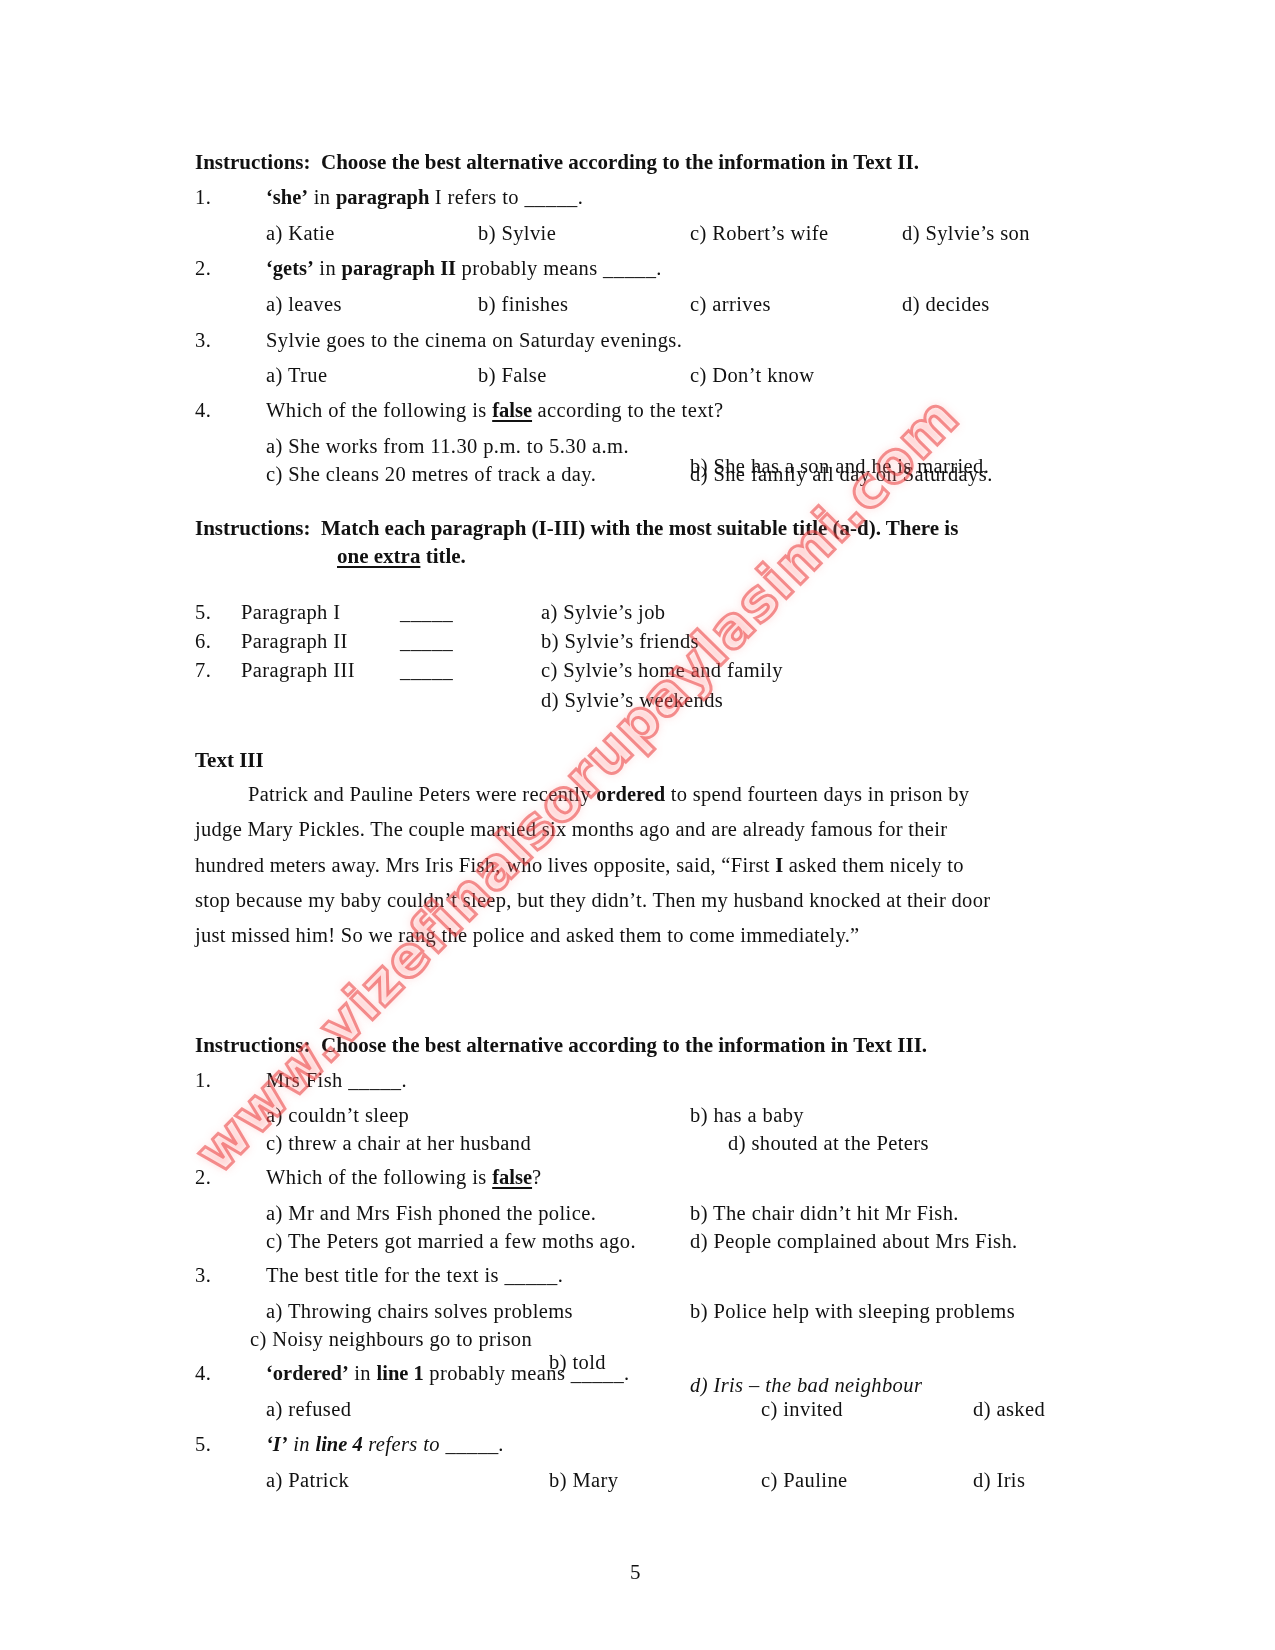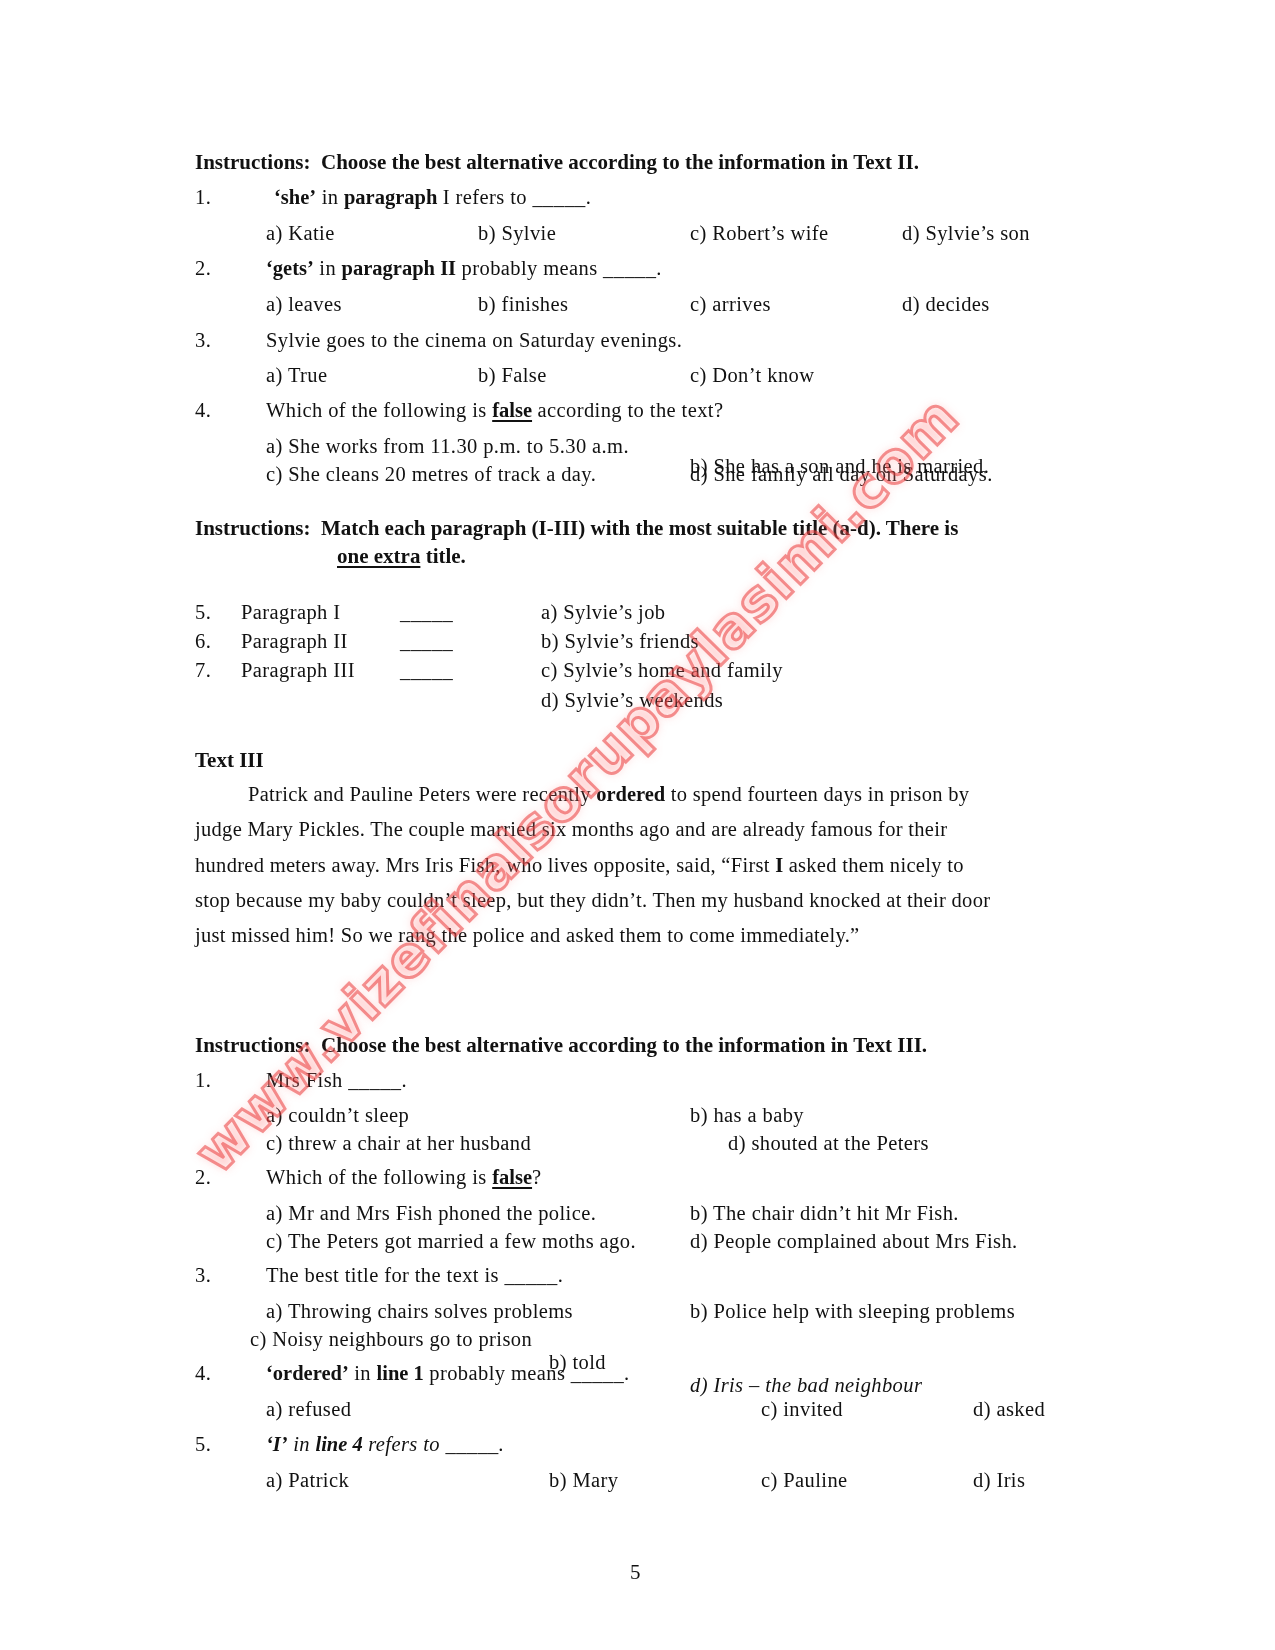--- a/index.html
+++ b/index.html
@@ -19,21 +19,21 @@
 </style>
 </head>
 <body>
 
 <div class="t instr" style="left:195px;top:152px;">
   <span>Instructions:</span>&nbsp;
   <span>Choose the best alternative according to the information in Text II.</span>
 </div>
 
 <div class="t" style="left:195px;top:187px;">1.</div>
-<div class="t" style="left:274px;top:187px;">
+<div class="t" style="left:266px;top:187px;">
   <span class="b">‘she’</span><span> in </span><span class="b">paragraph</span><span> I refers to _____.</span>
 </div>
 <div class="t" style="left:266px;top:223px;">a) Katie</div>
 <div class="t" style="left:478px;top:223px;">b) Sylvie</div>
 <div class="t" style="left:690px;top:223px;">c) Robert’s wife</div>
 <div class="t" style="left:902px;top:223px;">d) Sylvie’s son</div>
 
 <div class="t" style="left:195px;top:258px;">2.</div>
 <div class="t" style="left:266px;top:258px;">
   <span class="b">‘gets’</span><span> in </span><span class="b">paragraph II</span><span> probably means _____.</span>

